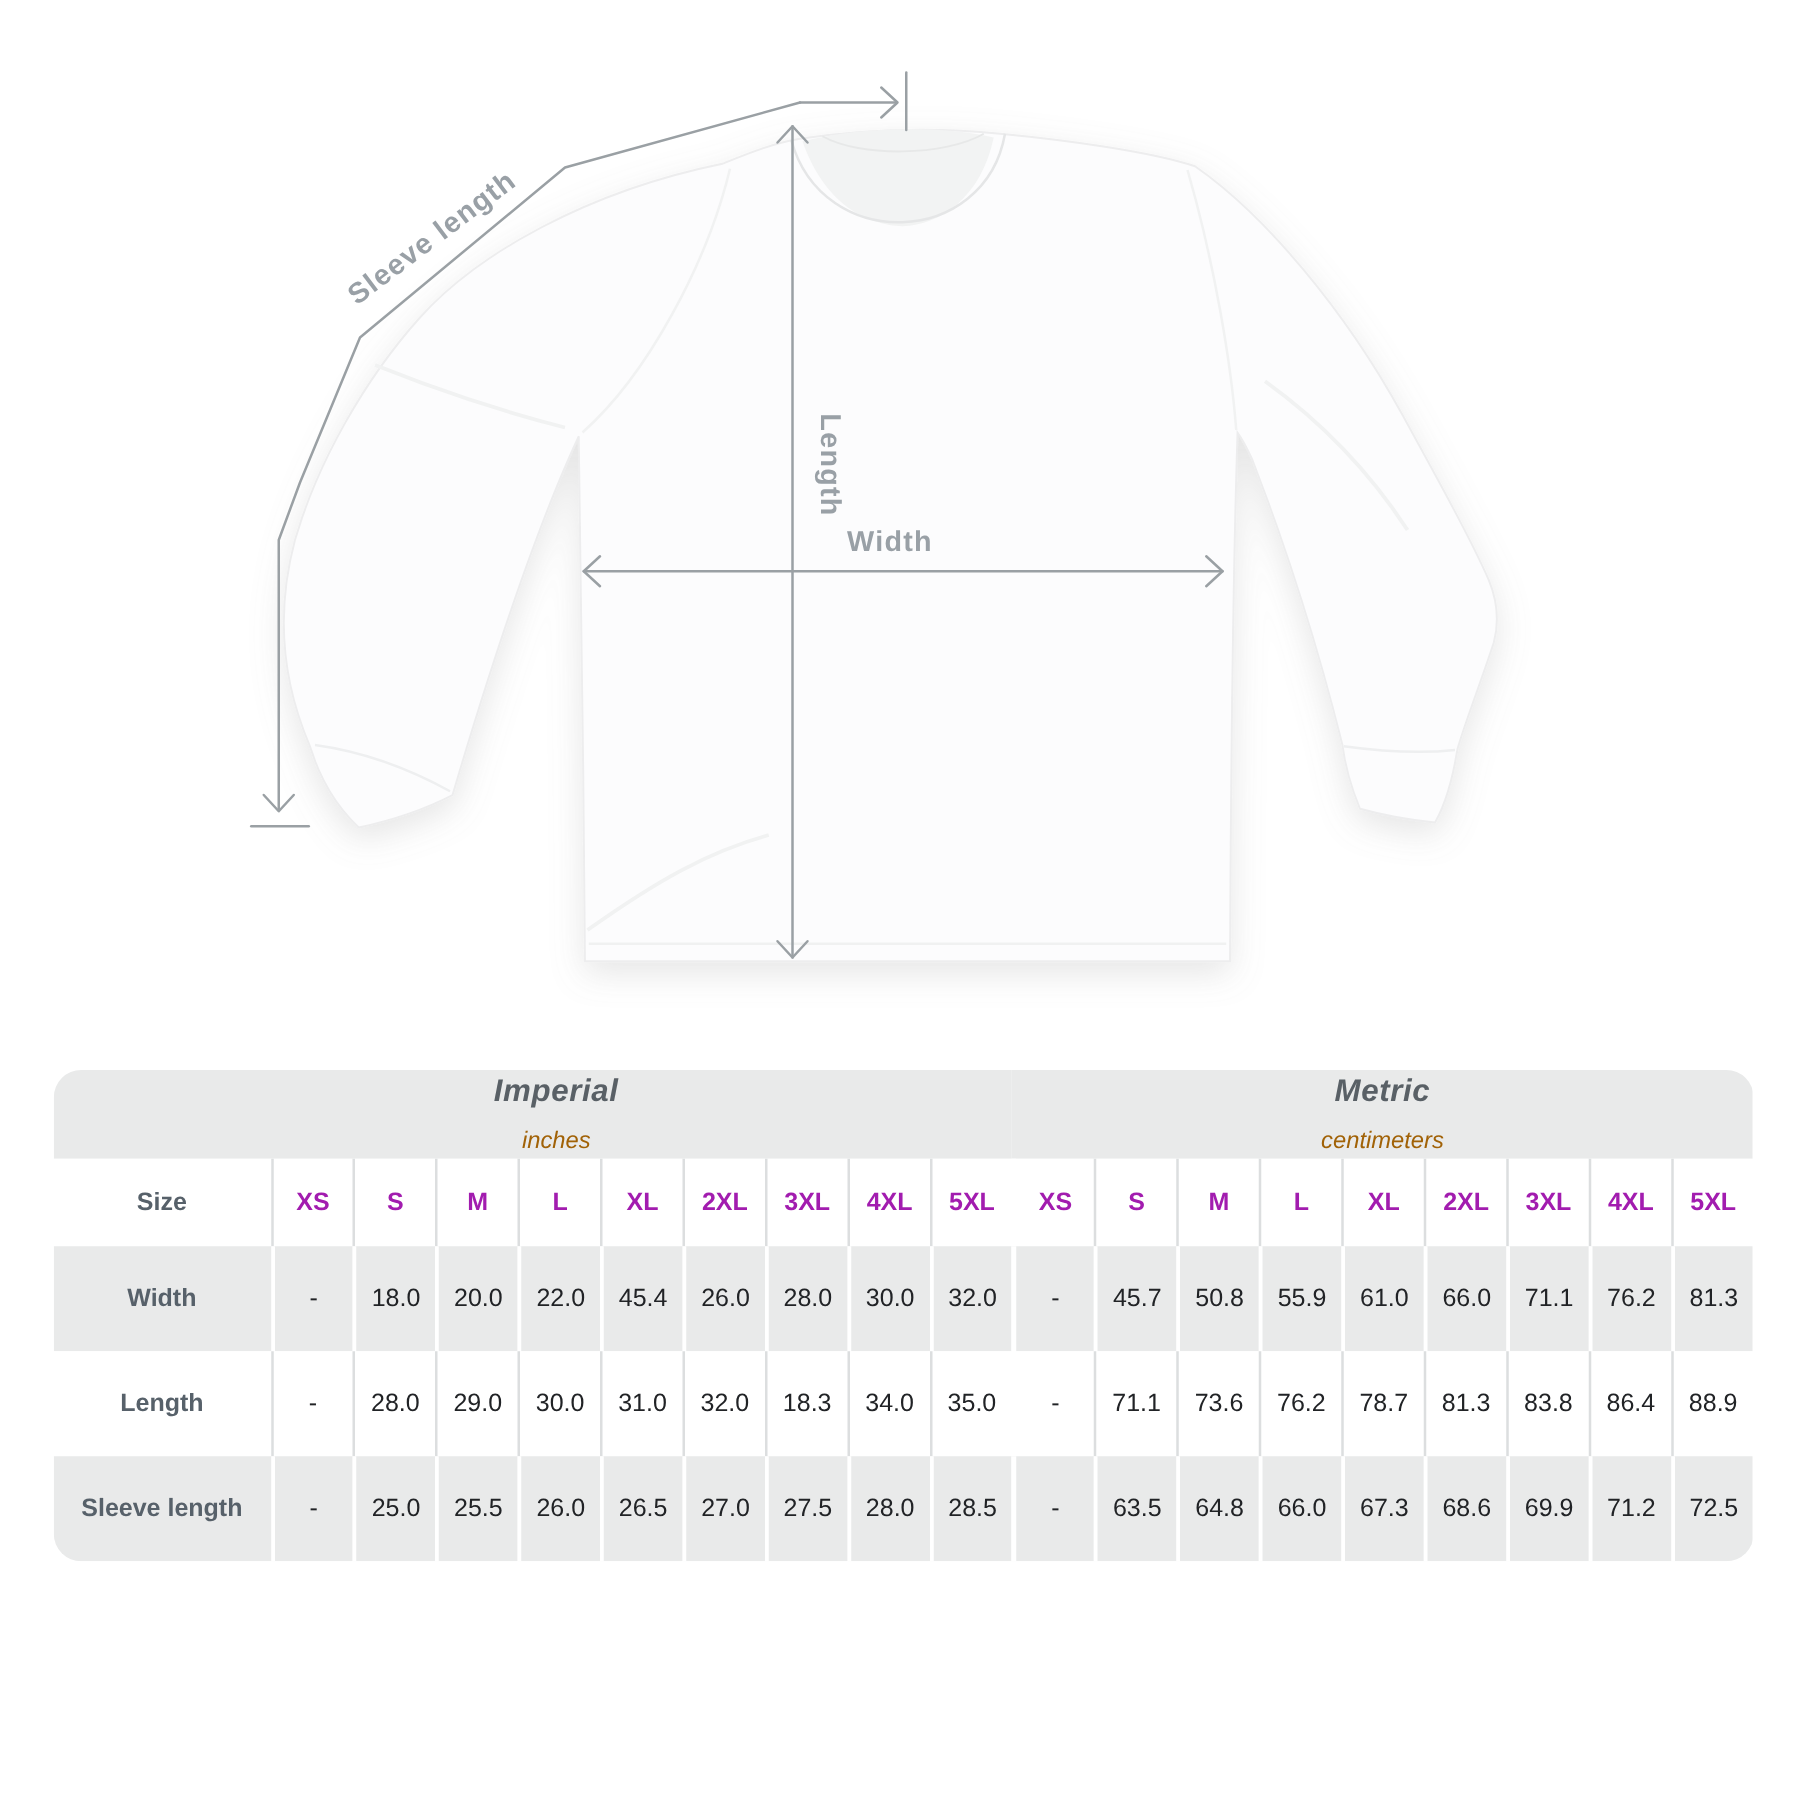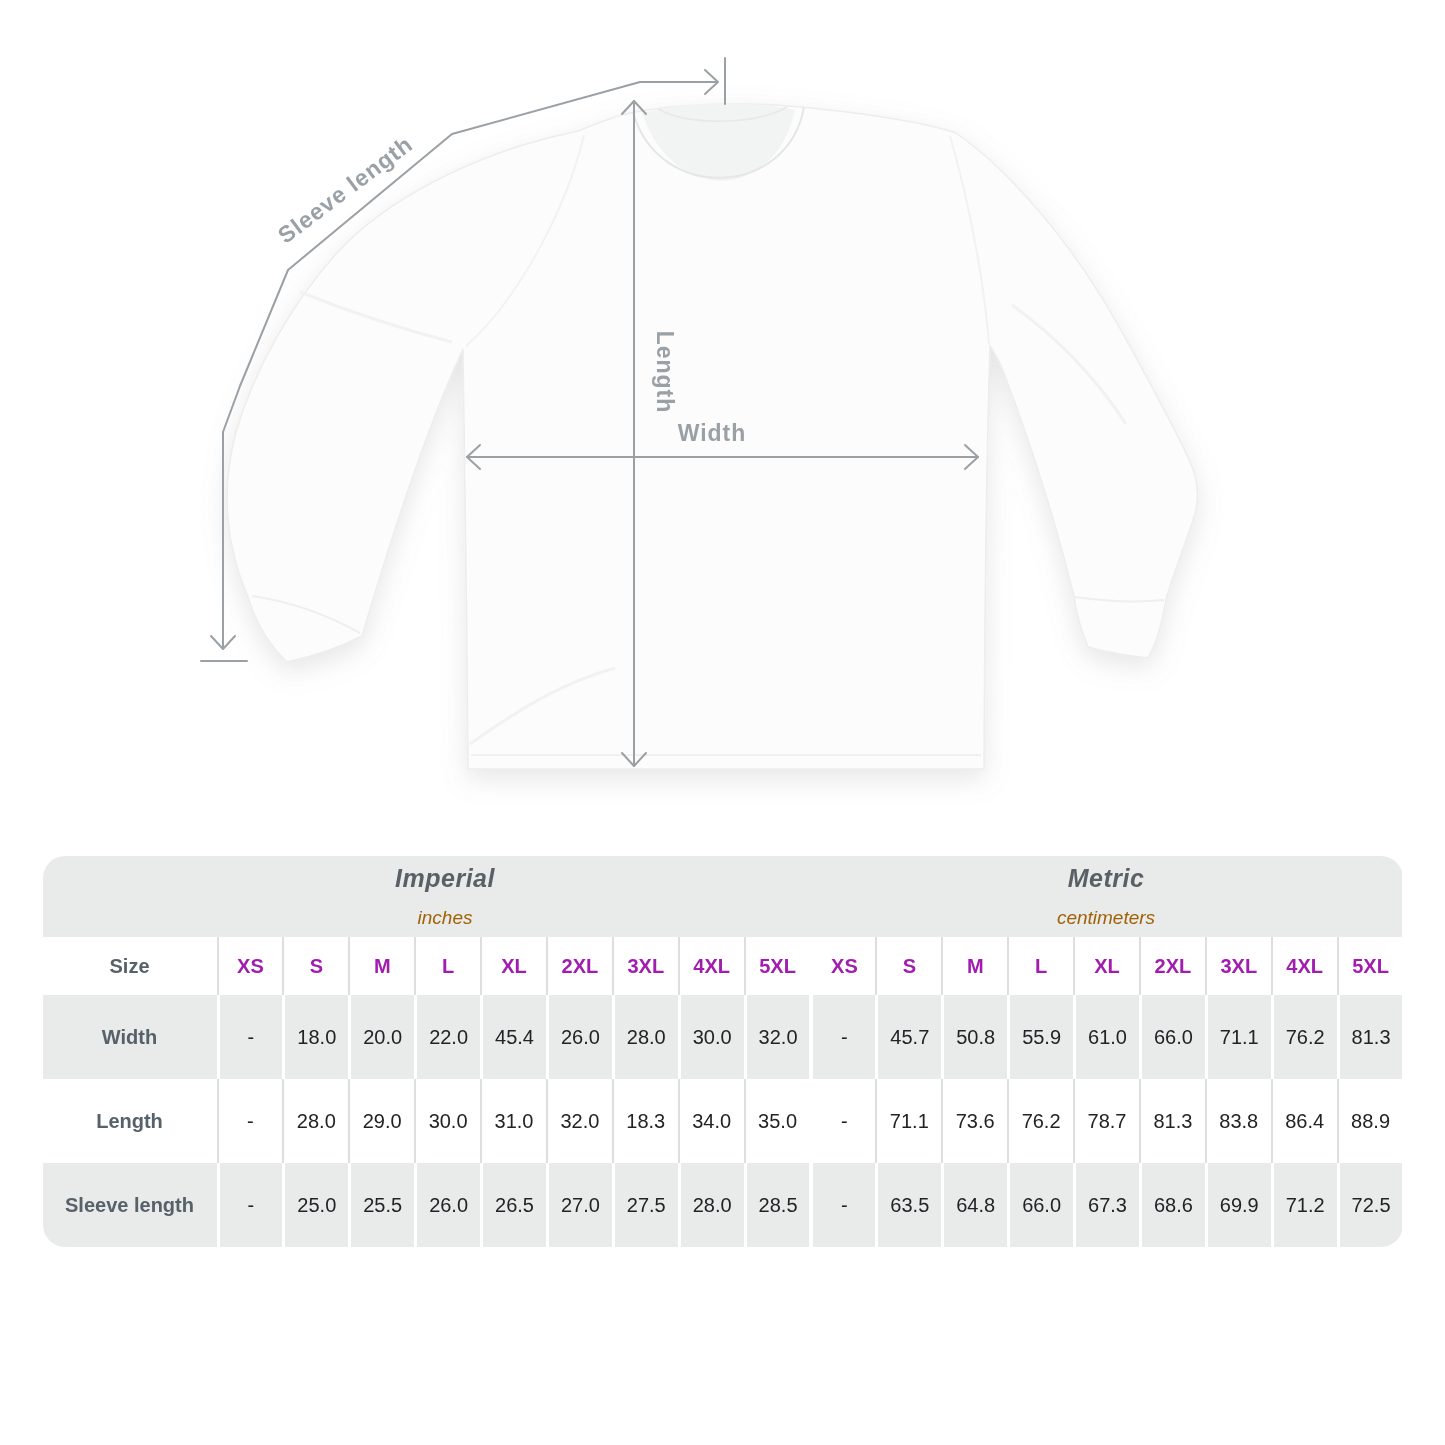--- a/index.html
+++ b/index.html
@@ -20,30 +20,30 @@
   }
 
   
   .size-table{
     width:1360px; margin:28px auto 0;
     display:grid; grid-template-columns:174px repeat(18,1fr);
     border-radius:22px; overflow:hidden; background:#ffffff;
   }
   .cell{display:flex; align-items:center; justify-content:center; box-sizing:border-box;}
   .band{
-    background:#e9eaea; height:81px;
+    background:#e9eaea; height:71px;
     display:flex; flex-direction:column; align-items:center; justify-content:center; gap:14px;
     box-sizing:border-box;
   }
   .band.imperial{grid-column:1/11; padding-left:38px;}
   .band.metric{grid-column:11/20;}
   .band-title{font-style:italic; font-weight:bold; font-size:25px; color:#596066; letter-spacing:.5px;}
   .band-sub{font-style:italic; font-size:19px; color:#a16207;}
 
-  .h-sz{height:58px;}
+  .h-sz{height:70px;}
   .h-row{height:84px;}
   .bg-w{background:#ffffff;}
   .bg-g{background:#e9eaea;}
   .sep-w{border-left:2px solid #dcdedf;}
   .sep-g{border-left:3px solid #ffffff;}
   .sep-m{border-left:4px solid #ffffff;}
   .lab{font-weight:bold; font-size:20px; color:#57616a;}
   .sz{font-weight:bold; font-size:20px; color:#a21caf;}
   .val{font-size:20px; color:#212326;}
 </style>

